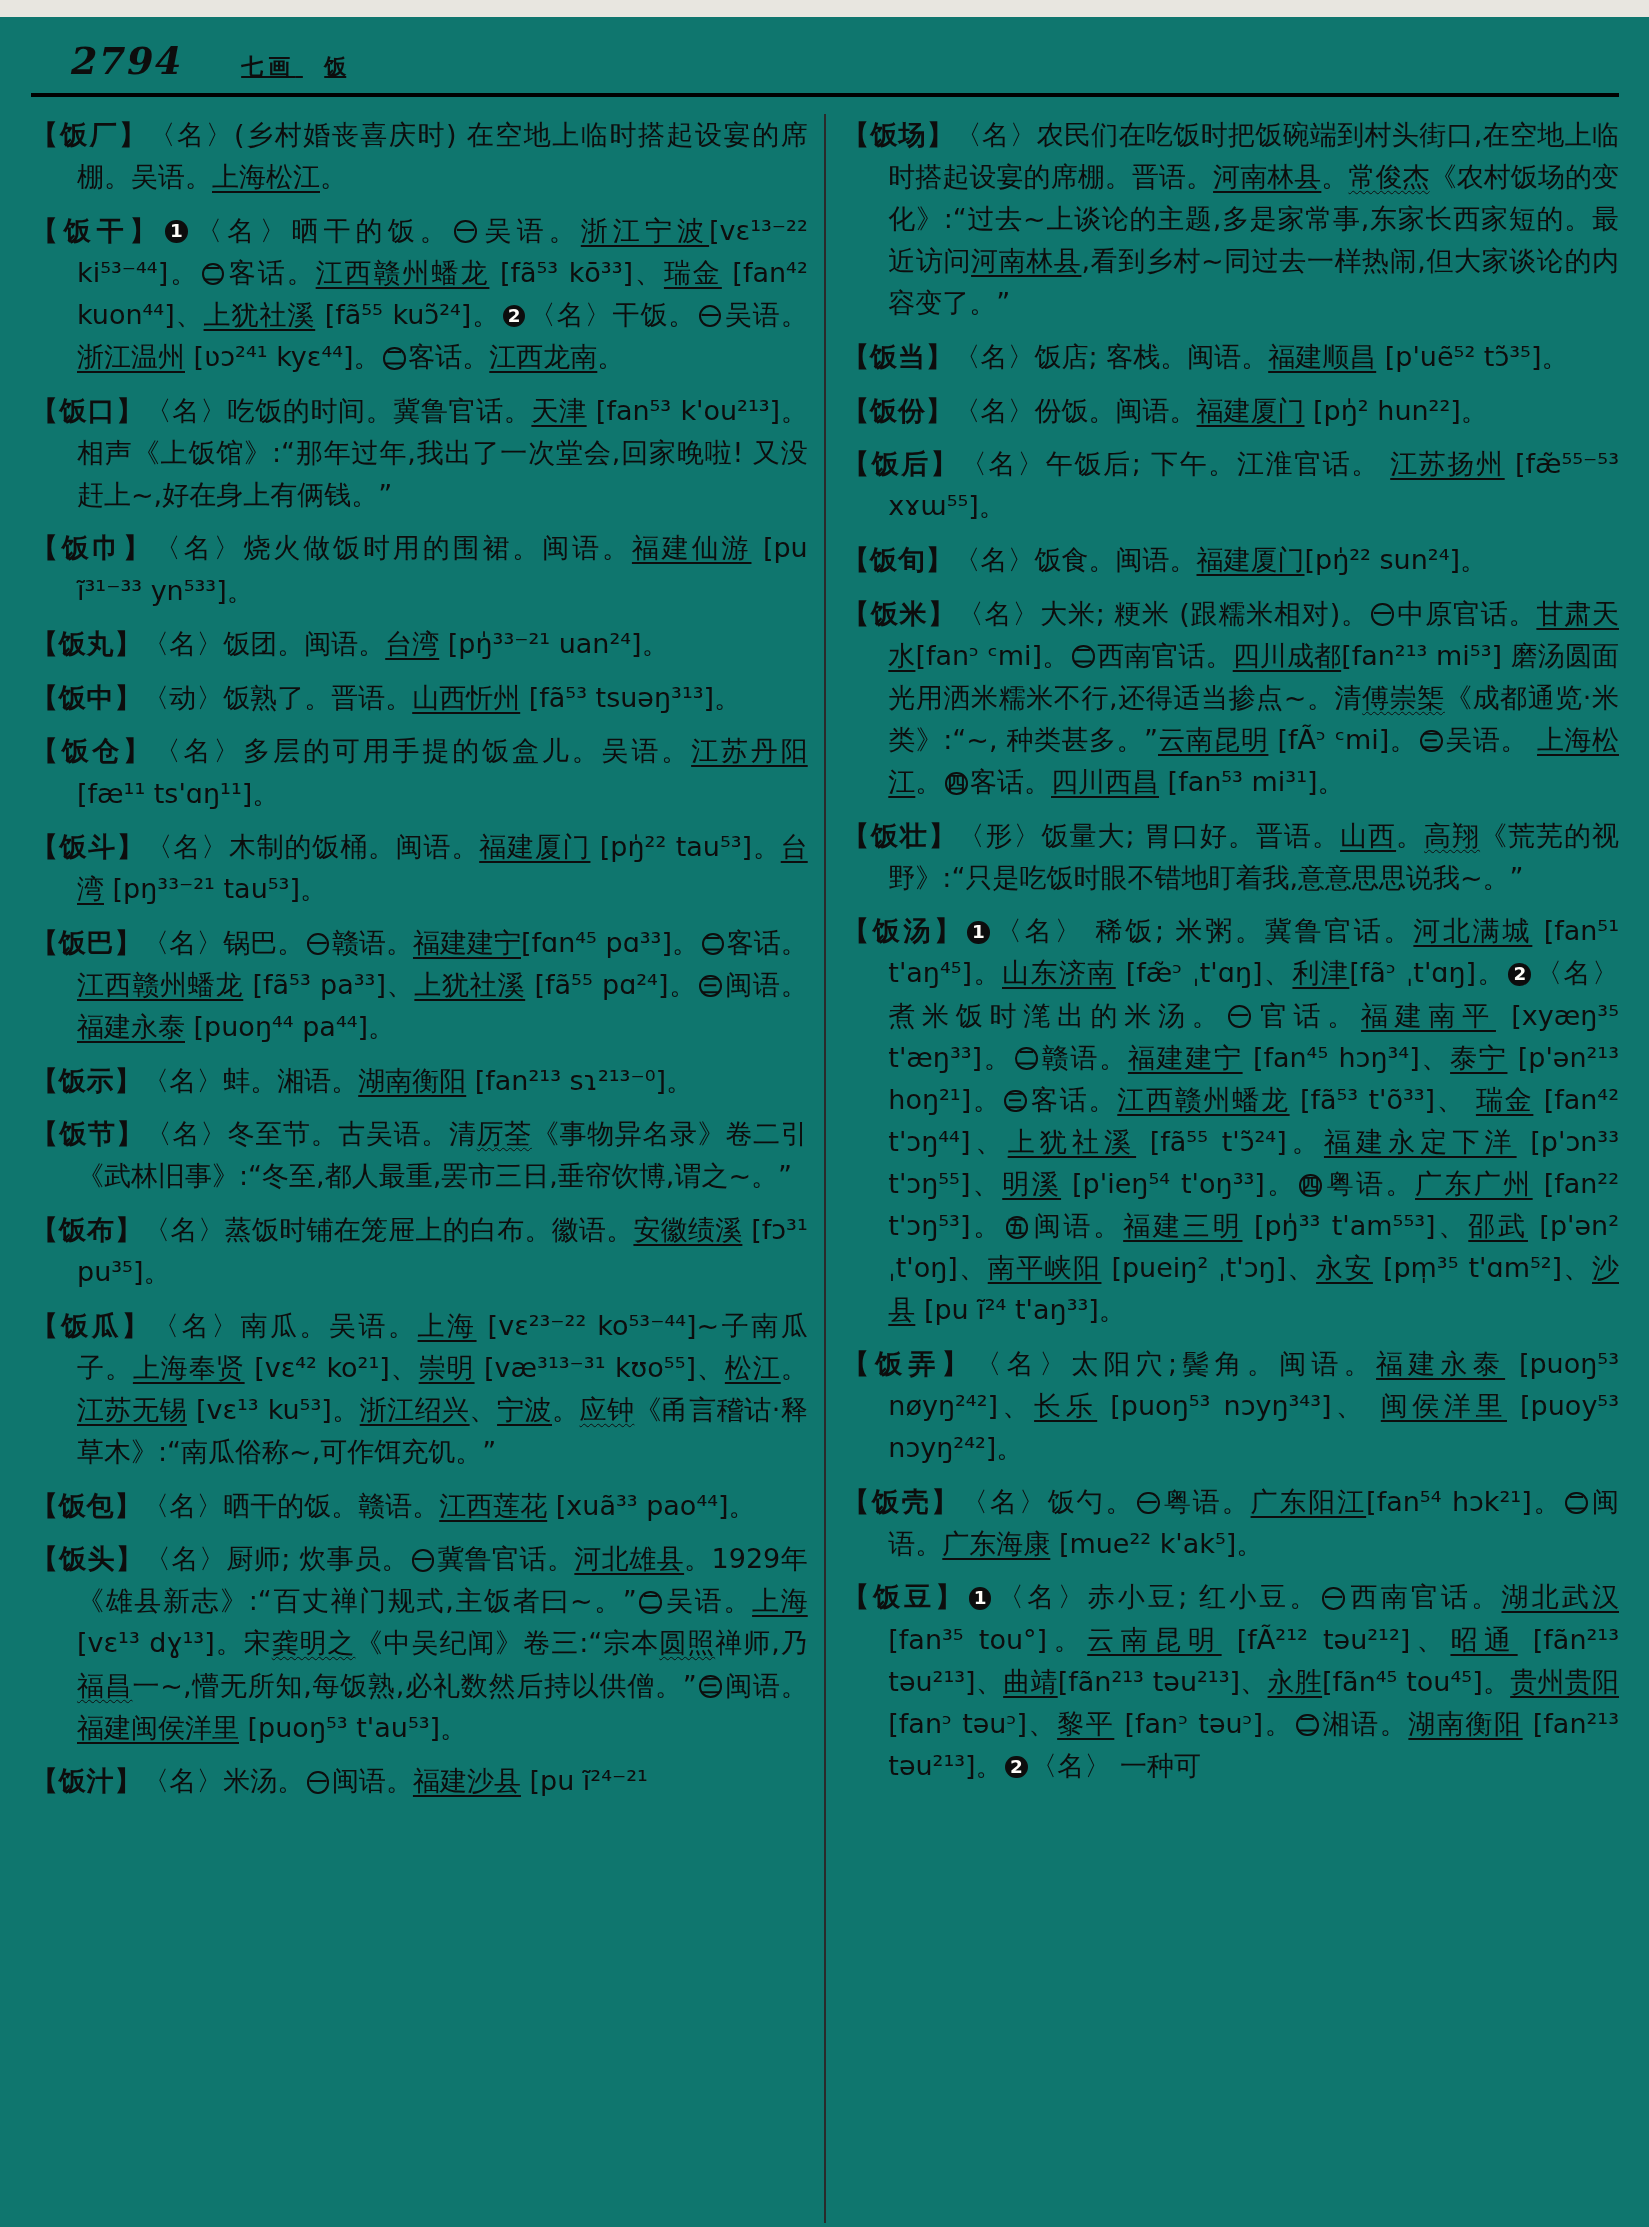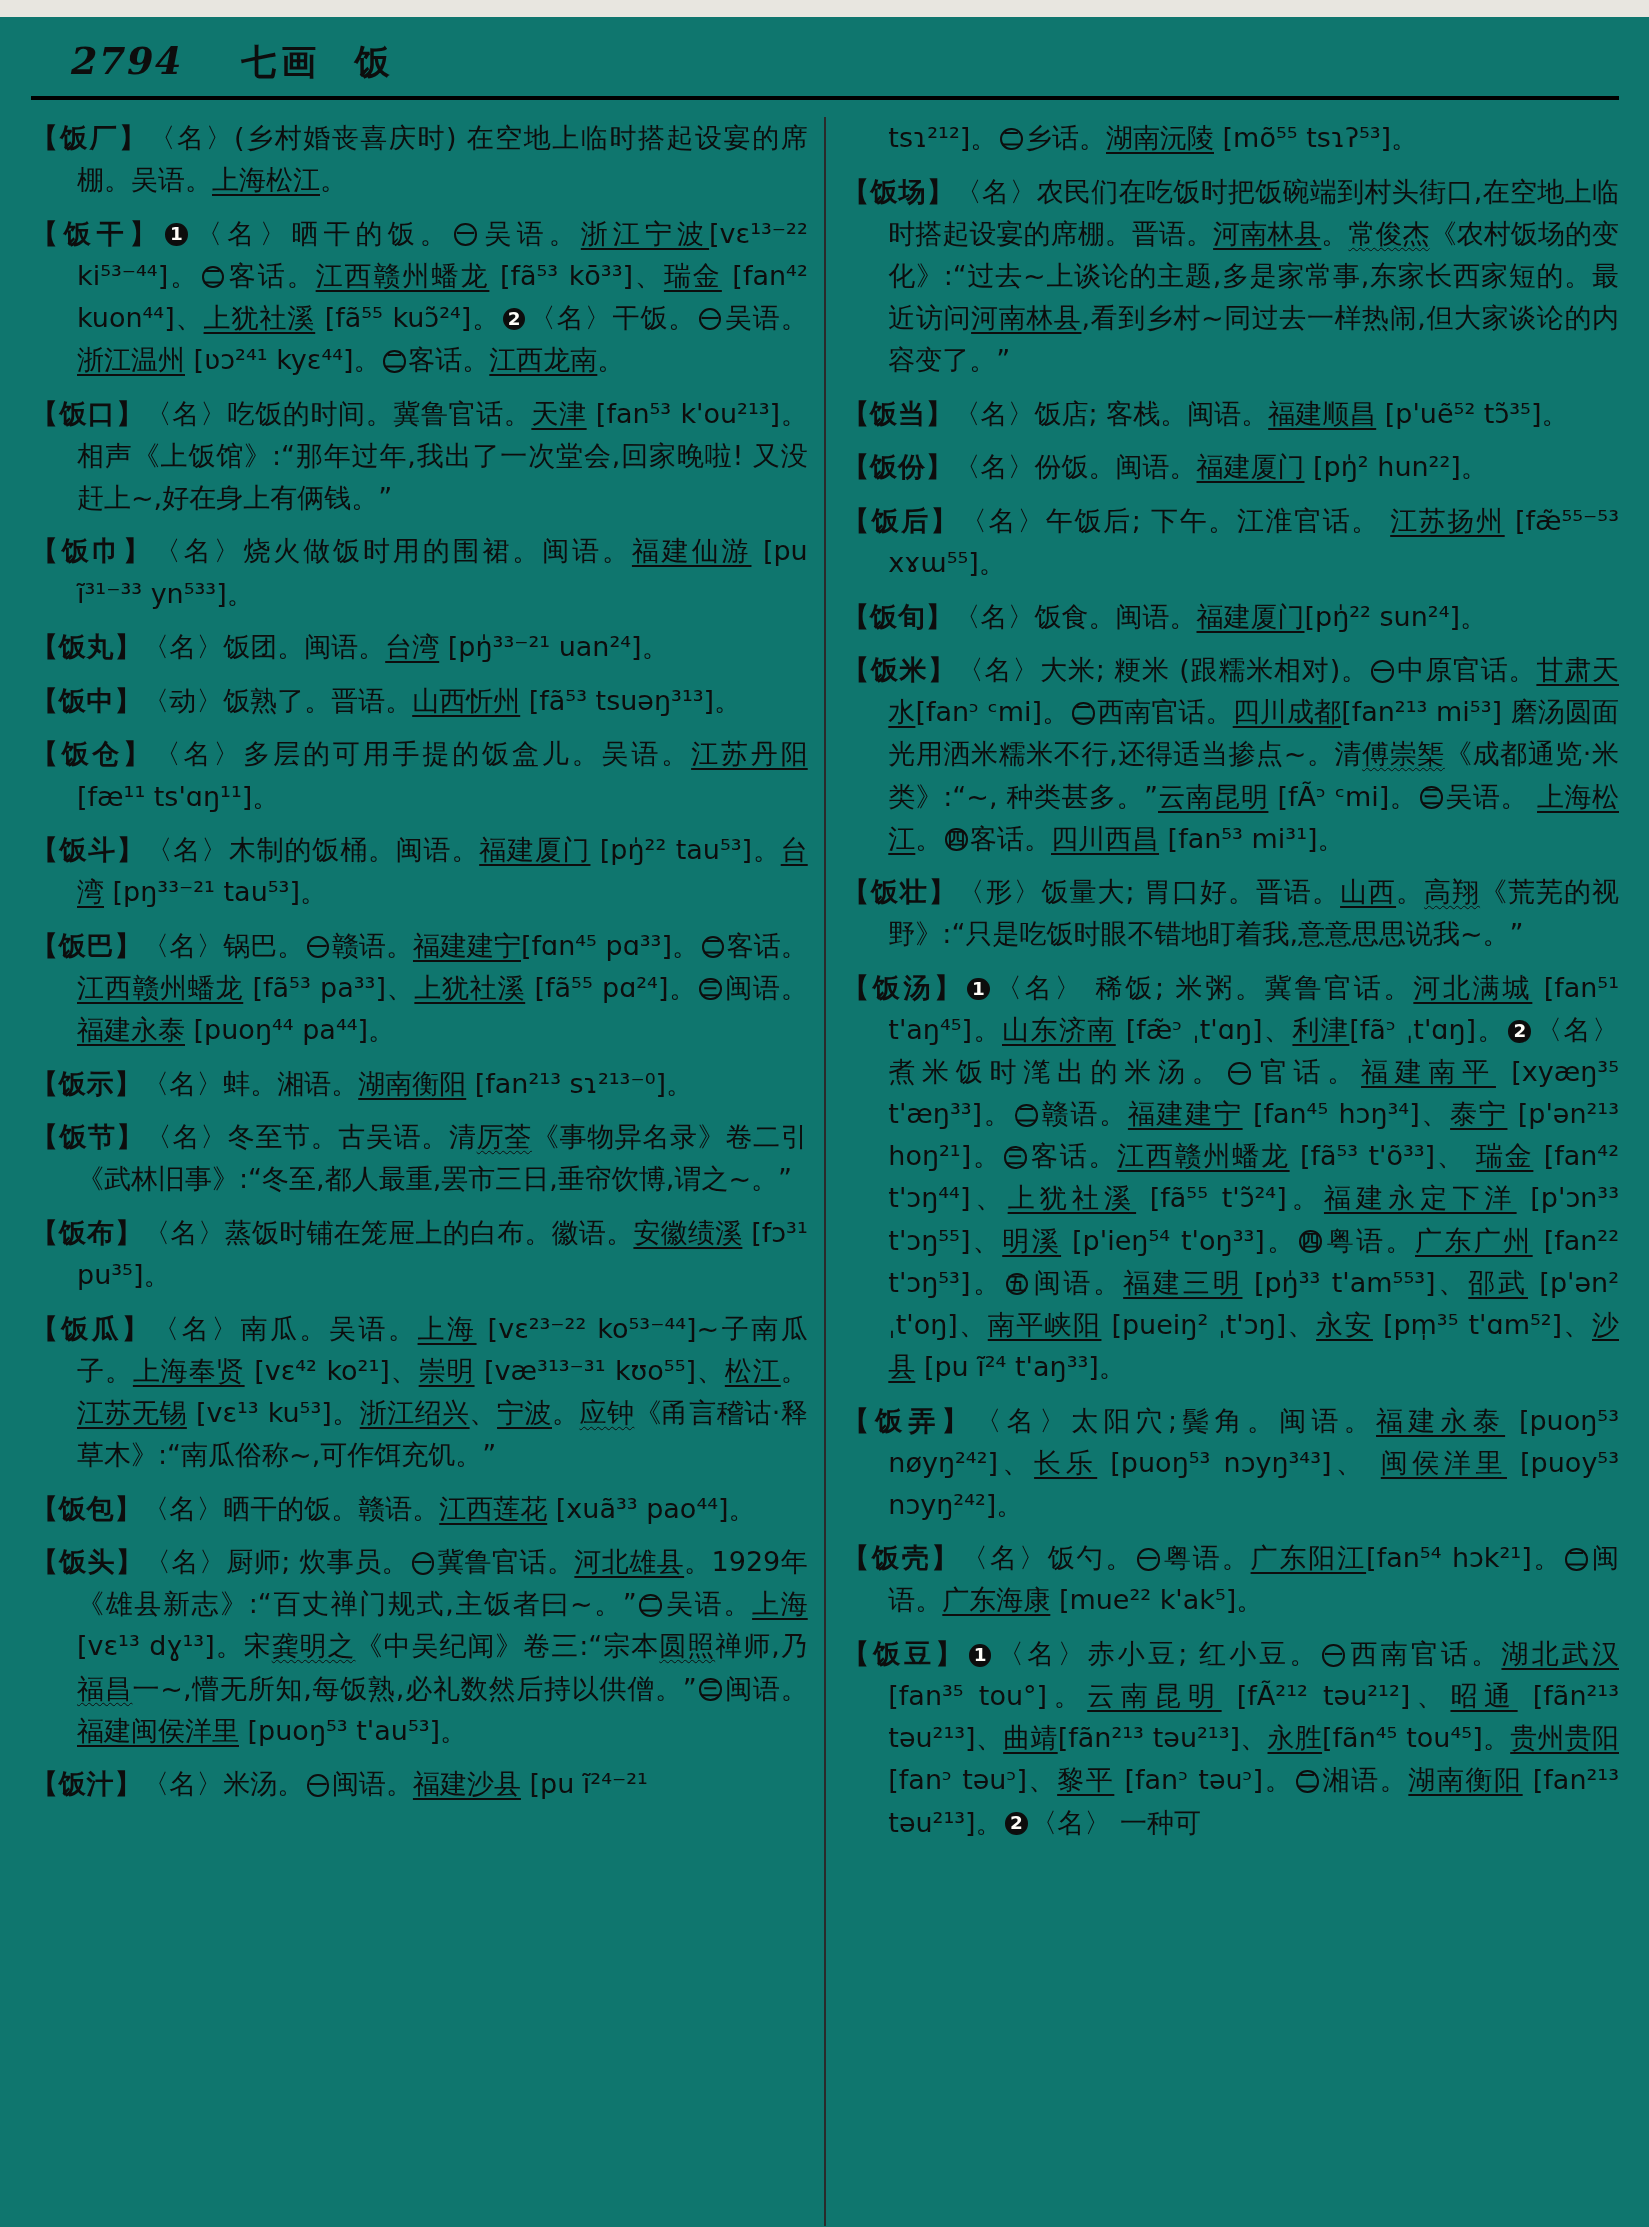--- a/index.html
+++ b/index.html
@@ -7,21 +7,21 @@
     width:1650px; height:2227px; margin:17px auto; box-sizing:border-box;
     background:#0f766e; color:#0d0d0d; overflow:hidden;
     padding:21.4px 31px 0 31px;
     font-family:"DejaVu Sans", sans-serif;
   }
   .header { display:flex; align-items:baseline; padding-left:40px; }
   .page-num {
     font-family:"DejaVu Serif", serif; font-style:italic; font-weight:bold;
     font-size:38px; letter-spacing:1.6px;
   }
-  .section-wrap { margin-left:58px; font-weight:bold; font-size:35px; }
+  .section-wrap { margin-left:58px; font-weight:bold; font-size:22px;text-decoration:underline; }
   .section-stroke { letter-spacing:5px; }
   .section-char { margin-left:21.4px; }
   .header-rule { height:4.1px; background:#000; margin-top:10px; }
   .columns { display:flex; margin-top:13.2px; height:2112px;justify-content:space-between; }
   .col { flex:1 1 0; font-size:27px; line-height:1.56; text-align:justify; overflow:hidden; }
   .col-divider { width:1.6px; background:#2a2a2a; margin:3.3px 16.5px 0 16.5px; }
   .entry { margin:3.3px 0 11.5px 0; padding-left:46px; text-indent:-46px; }
   .entry.cont { text-indent:0; }
   .hw { font-weight:bold; letter-spacing:0.8px; }
   .u  { text-decoration:underline; text-decoration-thickness:2.1px; text-underline-offset:5px; }
@@ -60,21 +60,20 @@
         <div class="entry"><span class="hw">【饭示】</span><span>〈名〉蚌。湘语。</span><span class="u">湖南衡阳</span><span> [fan²¹³ sɿ²¹³⁻⁰]。</span></div>
         <div class="entry"><span class="hw">【饭节】</span><span>〈名〉冬至节。古吴语。清</span><span class="w">厉荃</span><span>《事物异名录》卷二引《武林旧事》:“冬至,都人最重,罢市三日,垂帘饮博,谓之~。”</span></div>
         <div class="entry"><span class="hw">【饭布】</span><span>〈名〉蒸饭时铺在笼屉上的白布。徽语。</span><span class="u">安徽绩溪</span><span> [fɔ³¹ pu³⁵]。</span></div>
         <div class="entry"><span class="hw">【饭瓜】</span><span>〈名〉南瓜。吴语。</span><span class="u">上海</span><span> [vɛ²³⁻²² ko⁵³⁻⁴⁴]~子南瓜子。</span><span class="u">上海奉贤</span><span> [vɛ⁴² ko²¹]、</span><span class="u">崇明</span><span> [væ³¹³⁻³¹ kʊo⁵⁵]、</span><span class="u">松江</span><span>。</span><span class="u">江苏无锡</span><span> [vɛ¹³ ku⁵³]。</span><span class="u">浙江绍兴</span><span>、</span><span class="u">宁波</span><span>。</span><span class="w">应钟</span><span>《甬言稽诂·释草木》:“南瓜俗称~,可作饵充饥。”</span></div>
         <div class="entry"><span class="hw">【饭包】</span><span>〈名〉晒干的饭。赣语。</span><span class="u">江西莲花</span><span> [xuã³³ pao⁴⁴]。</span></div>
         <div class="entry"><span class="hw">【饭头】</span><span>〈名〉厨师; 炊事员。</span><span class="circ">一</span><span>冀鲁官话。</span><span class="u">河北雄县</span><span>。1929年《雄县新志》:“百丈禅门规式,主饭者曰~。”</span><span class="circ">二</span><span>吴语。</span><span class="u">上海</span><span> [vɛ¹³ dɣ¹³]。宋</span><span class="w">龚明之</span><span>《中吴纪闻》卷三:“宗本</span><span class="w">圆照</span><span>禅师,乃</span><span class="w">福昌</span><span>一~,懵无所知,每饭熟,必礼数然后持以供僧。”</span><span class="circ">三</span><span>闽语。</span><span class="u">福建闽侯洋里</span><span> [puoŋ⁵³ t'au⁵³]。</span></div>
         <div class="entry"><span class="hw">【饭汁】</span><span>〈名〉米汤。</span><span class="circ">一</span><span>闽语。</span><span class="u">福建沙县</span><span> [pu ĩ²⁴⁻²¹</span></div>
       </div>
     <div class="col-divider"></div>
     <div class="col">
-        <div class="entry cont"><span>tsɿ²¹²]。</span><span class="circ">二</span><span>乡话。</span><span class="u">湖南沅陵</span><span> [mõ⁵⁵ tsɿʔ⁵³]。</span></div>
         <div class="entry"><span class="hw">【饭场】</span><span>〈名〉农民们在吃饭时把饭碗端到村头街口,在空地上临时搭起设宴的席棚。晋语。</span><span class="u">河南林县</span><span>。</span><span class="w">常俊杰</span><span>《农村饭场的变化》:“过去~上谈论的主题,多是家常事,东家长西家短的。最近访问</span><span class="u">河南林县</span><span>,看到乡村~同过去一样热闹,但大家谈论的内容变了。”</span></div>
         <div class="entry"><span class="hw">【饭当】</span><span>〈名〉饭店; 客栈。闽语。</span><span class="u">福建顺昌</span><span> [p'uẽ⁵² tɔ̃³⁵]。</span></div>
         <div class="entry"><span class="hw">【饭份】</span><span>〈名〉份饭。闽语。</span><span class="u">福建厦门</span><span> [pŋ̍² hun²²]。</span></div>
         <div class="entry"><span class="hw">【饭后】</span><span>〈名〉午饭后;  下午。江淮官话。 </span><span class="u">江苏扬州</span><span> [fæ̃⁵⁵⁻⁵³ xɤɯ⁵⁵]。</span></div>
         <div class="entry"><span class="hw">【饭旬】</span><span>〈名〉饭食。闽语。</span><span class="u">福建厦门</span><span>[pŋ̍²² sun²⁴]。</span></div>
         <div class="entry"><span class="hw">【饭米】</span><span>〈名〉大米; 粳米 (跟糯米相对)。</span><span class="circ">一</span><span>中原官话。</span><span class="u">甘肃天水</span><span>[fanᵓ ᶜmi]。</span><span class="circ">二</span><span>西南官话。</span><span class="u">四川成都</span><span>[fan²¹³ mi⁵³] 磨汤圆面光用洒米糯米不行,还得适当掺点~。清</span><span class="w">傅崇榘</span><span>《成都通览·米类》:“~, 种类甚多。”</span><span class="u">云南昆明</span><span> [fÃᵓ ᶜmi]。</span><span class="circ">三</span><span>吴语。 </span><span class="u">上海松江</span><span>。</span><span class="circ">四</span><span>客话。</span><span class="u">四川西昌</span><span> [fan⁵³ mi³¹]。</span></div>
         <div class="entry"><span class="hw">【饭壮】</span><span>〈形〉饭量大; 胃口好。晋语。</span><span class="u">山西</span><span>。</span><span class="w">高翔</span><span>《荒芜的视野》:“只是吃饭时眼不错地盯着我,意意思思说我~。”</span></div>
         <div class="entry"><span class="hw">【饭汤】</span><span class="circ filled">1</span><span>〈名〉 稀饭; 米粥。冀鲁官话。</span><span class="u">河北满城</span><span> [fan⁵¹ t'aŋ⁴⁵]。</span><span class="u">山东济南</span><span> [fæ̃ᵓ ˌt'ɑŋ]、</span><span class="u">利津</span><span>[fãᵓ ˌt'ɑŋ]。</span><span class="circ filled">2</span><span>〈名〉煮米饭时滗出的米汤。</span><span class="circ">一</span><span>官话。</span><span class="u">福建南平</span><span> [xyæŋ³⁵ t'æŋ³³]。</span><span class="circ">二</span><span>赣语。</span><span class="u">福建建宁</span><span> [fan⁴⁵ hɔŋ³⁴]、</span><span class="u">泰宁</span><span> [p'ən²¹³ hoŋ²¹]。</span><span class="circ">三</span><span>客话。</span><span class="u">江西赣州蟠龙</span><span> [fã⁵³ t'õ³³]、 </span><span class="u">瑞金</span><span> [fan⁴² t'ɔŋ⁴⁴]、</span><span class="u">上犹社溪</span><span> [fã⁵⁵ t'ɔ̃²⁴]。</span><span class="u">福建永定下洋</span><span> [p'ɔn³³ t'ɔŋ⁵⁵]、</span><span class="u">明溪</span><span> [p'ieŋ⁵⁴ t'oŋ³³]。</span><span class="circ">四</span><span>粤语。</span><span class="u">广东广州</span><span> [fan²² t'ɔŋ⁵³]。</span><span class="circ">五</span><span>闽语。</span><span class="u">福建三明</span><span> [pŋ̍³³ t'am⁵⁵³]、</span><span class="u">邵武</span><span> [p'ən² ˌt'oŋ]、</span><span class="u">南平峡阳</span><span> [pueiŋ² ˌt'ɔŋ]、</span><span class="u">永安</span><span> [pm̩³⁵ t'ɑm⁵²]、</span><span class="u">沙县</span><span> [pu ĩ²⁴ t'aŋ³³]。</span></div>
         <div class="entry"><span class="hw">【饭弄】</span><span>〈名〉太阳穴;鬓角。闽语。</span><span class="u">福建永泰</span><span> [puoŋ⁵³ nøyŋ²⁴²]、</span><span class="u">长乐</span><span> [puoŋ⁵³ nɔyŋ³⁴³]、 </span><span class="u">闽侯洋里</span><span> [puoy⁵³ nɔyŋ²⁴²]。</span></div>
         <div class="entry"><span class="hw">【饭壳】</span><span>〈名〉饭勺。</span><span class="circ">一</span><span>粤语。</span><span class="u">广东阳江</span><span>[fan⁵⁴ hɔk²¹]。</span><span class="circ">二</span><span>闽语。</span><span class="u">广东海康</span><span> [mue²² k'ak⁵]。</span></div>

